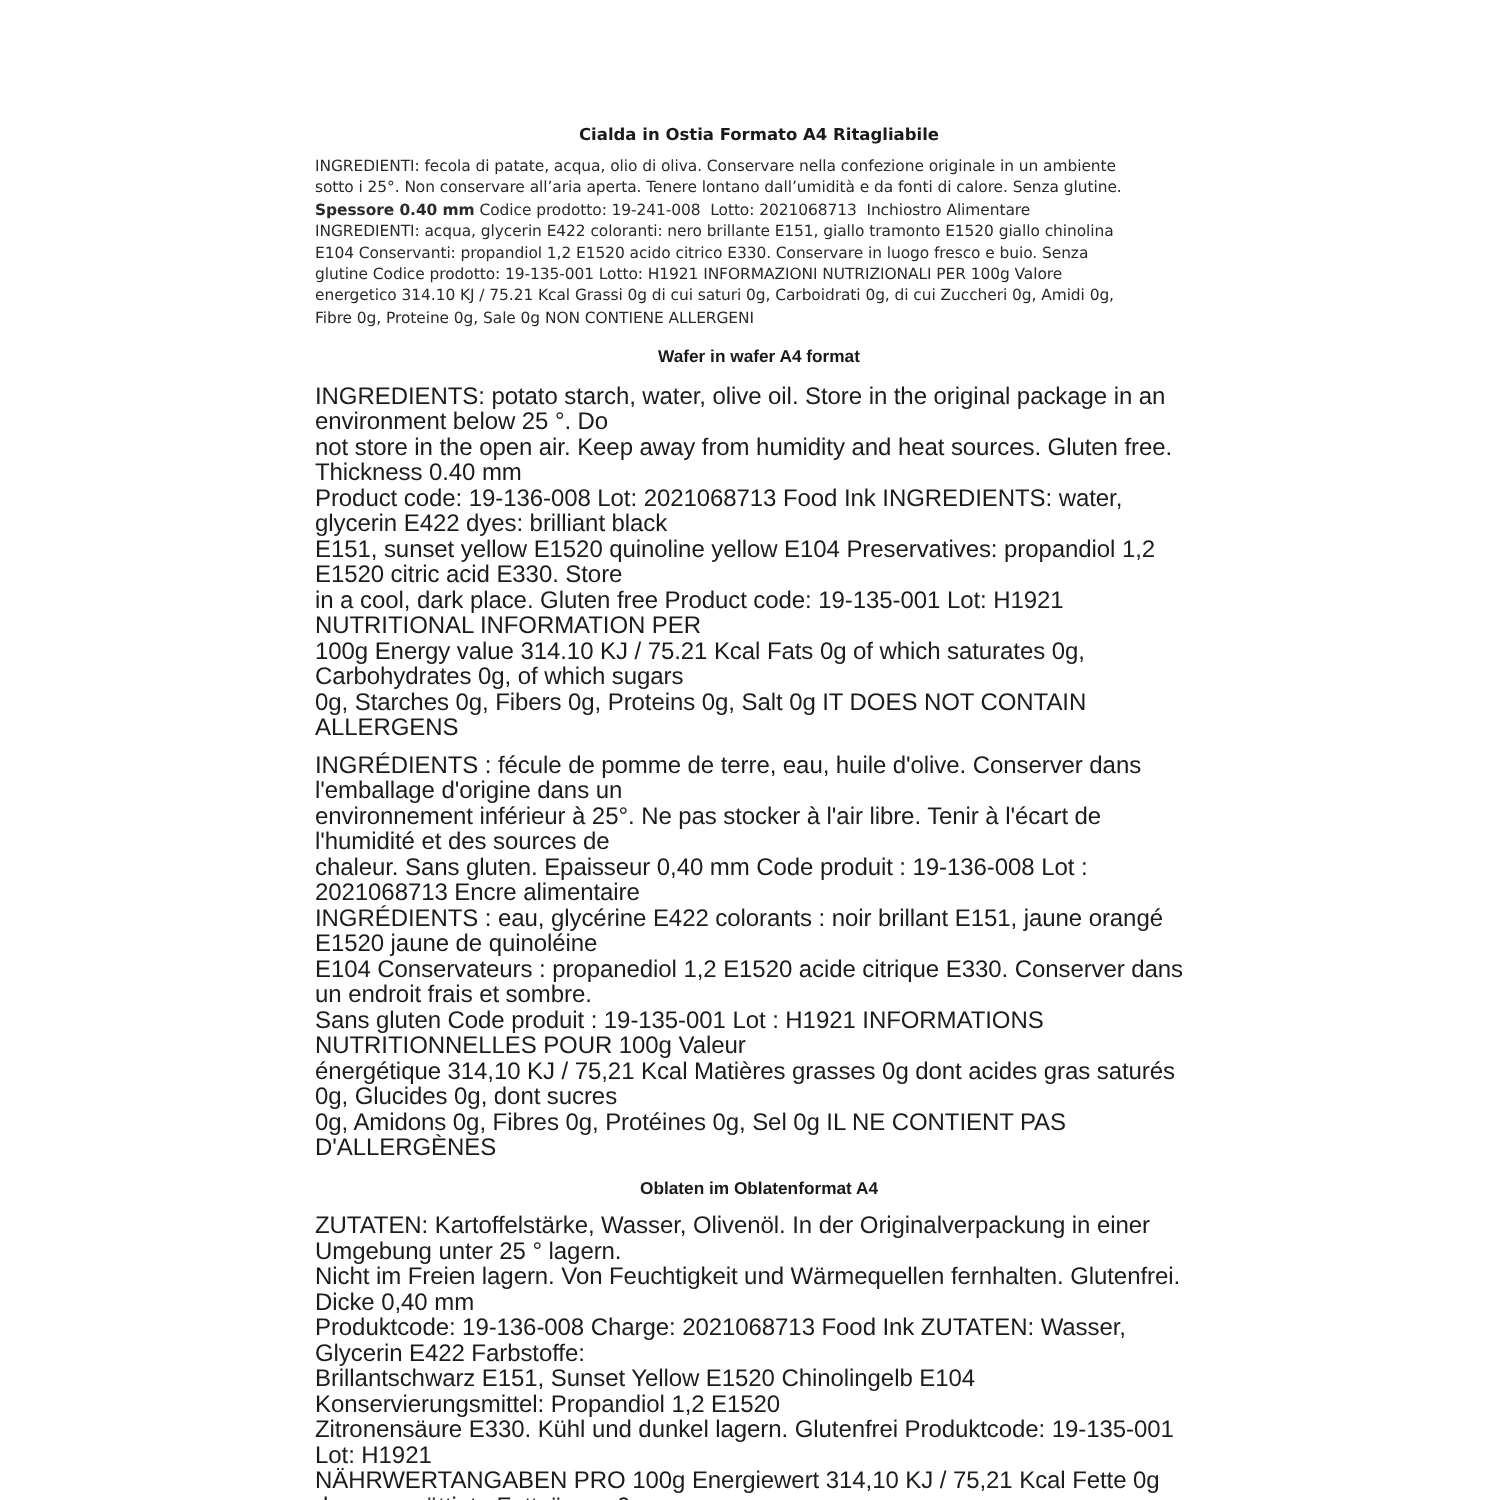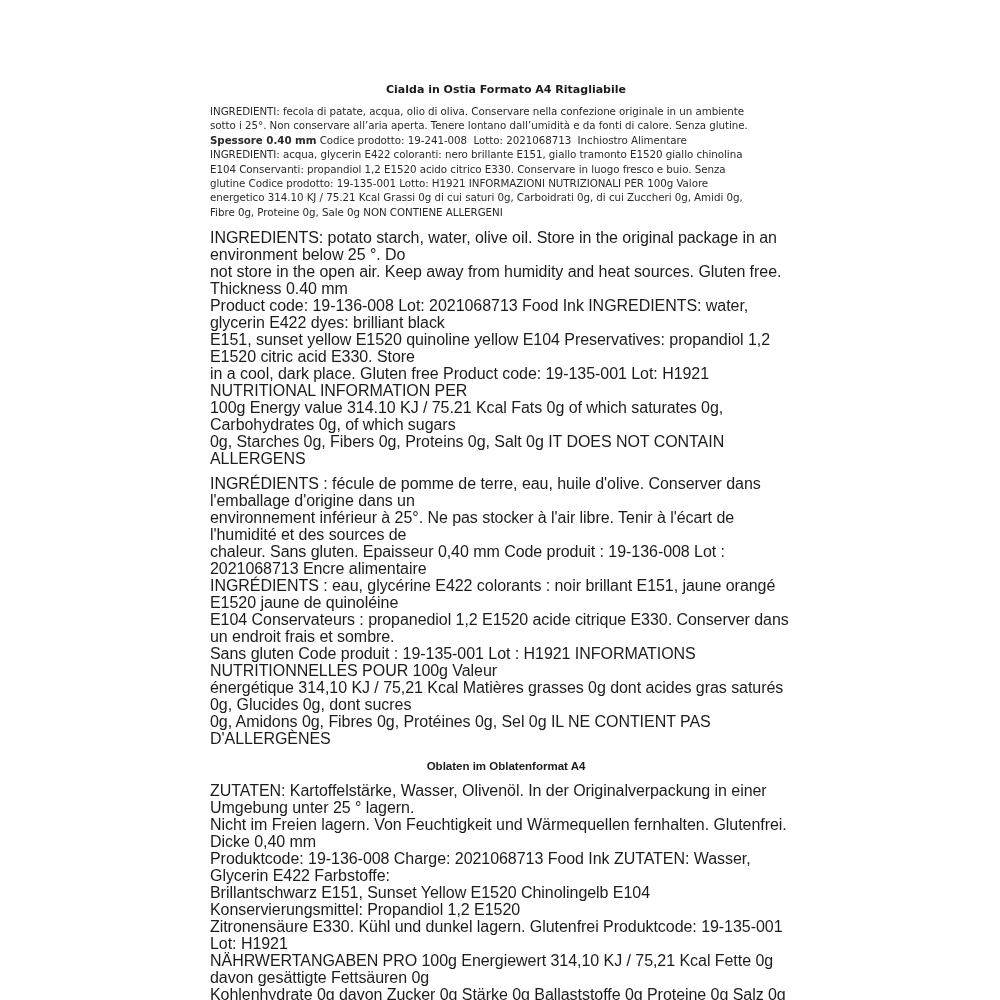--- a/index.html
+++ b/index.html
@@ -86,20 +86,21 @@
   <div class="content">
 
     <h1 class="sec-title t-it">Cialda in Ostia Formato A4 Ritagliabile</h1>
     <p class="para p-it"><span>INGREDIENTI: fecola di patate, acqua, olio di oliva. Conservare nella confezione originale in un ambiente
 sotto i 25°. Non conservare all’aria aperta. Tenere lontano dall’umidità e da fonti di calore. Senza glutine.</span><br><strong class="bold-inline">Spessore 0.40 mm</strong><span> Codice prodotto: 19-241-008  Lotto: 2021068713  Inchiostro Alimentare</span><br><span>INGREDIENTI: acqua, glycerin E422 coloranti: nero brillante E151, giallo tramonto E1520 giallo chinolina
 E104 Conservanti: propandiol 1,2 E1520 acido citrico E330. Conservare in luogo fresco e buio. Senza
 glutine Codice prodotto: 19-135-001 Lotto: H1921 INFORMAZIONI NUTRIZIONALI PER 100g Valore
 energetico 314.10 KJ / 75.21 Kcal Grassi 0g di cui saturi 0g, Carboidrati 0g, di cui Zuccheri 0g, Amidi 0g,
 Fibre 0g, Proteine 0g, Sale 0g NON CONTIENE ALLERGENI</span></p>
 
+    <h2 class="sec-title mt-title">Wafer in wafer A4 format</h2>
     <p class="para p-latin p-en">INGREDIENTS: potato starch, water, olive oil. Store in the original package in an environment below 25 °. Do
 not store in the open air. Keep away from humidity and heat sources. Gluten free. Thickness 0.40 mm
 Product code: 19-136-008 Lot: 2021068713 Food Ink INGREDIENTS: water, glycerin E422 dyes: brilliant black
 E151, sunset yellow E1520 quinoline yellow E104 Preservatives: propandiol 1,2 E1520 citric acid E330. Store
 in a cool, dark place. Gluten free Product code: 19-135-001 Lot: H1921 NUTRITIONAL INFORMATION PER
 100g Energy value 314.10 KJ / 75.21 Kcal Fats 0g of which saturates 0g, Carbohydrates 0g, of which sugars
 0g, Starches 0g, Fibers 0g, Proteins 0g, Salt 0g IT DOES NOT CONTAIN ALLERGENS</p>
 
     <p class="para p-latin p-fr">INGRÉDIENTS : fécule de pomme de terre, eau, huile d'olive. Conserver dans l'emballage d'origine dans un
 environnement inférieur à 25°. Ne pas stocker à l'air libre. Tenir à l'écart de l'humidité et des sources de

